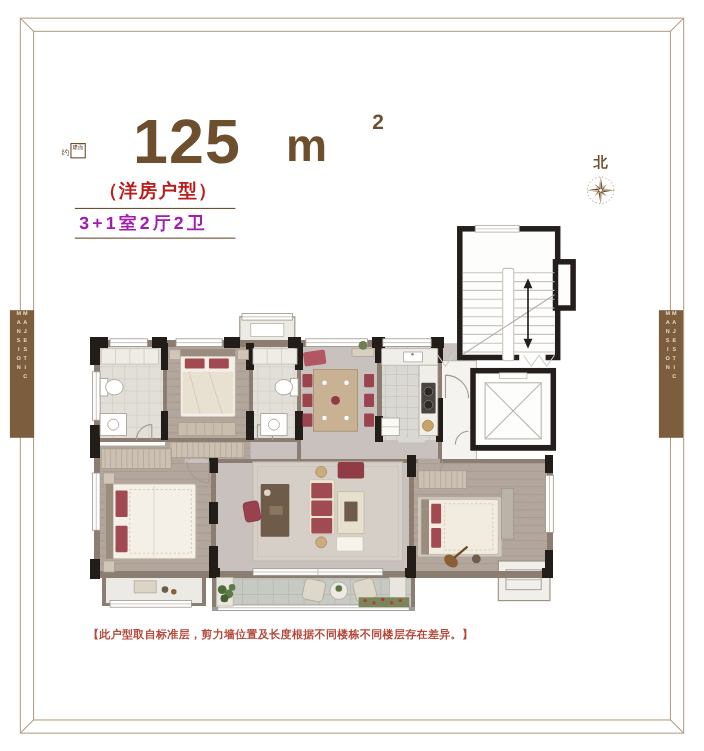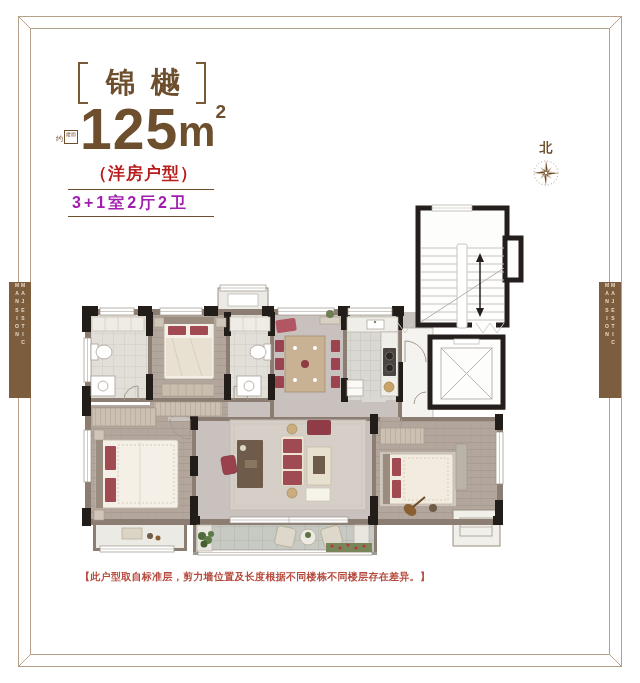--- a/index.html
+++ b/index.html
@@ -13,21 +13,21 @@
           writing-mode:vertical-rl;text-orientation:upright;
           font-size:5px;letter-spacing:2.2px;font-weight:bold;}
   .banner-left{left:9px;top:282px;}
   .banner-right{left:599px;top:282px;}
   
   .title{position:absolute;left:78px;top:62px;display:flex;align-items:center;}
   .bracket{width:8px;height:38px;display:inline-block;}
   .bracket-l{border-left:2px solid #7a5a36;border-top:2px solid #7a5a36;border-bottom:2px solid #7a5a36;}
   .bracket-r{border-right:2px solid #7a5a36;border-top:2px solid #7a5a36;border-bottom:2px solid #7a5a36;}
   .title-text{font-size:29px;font-weight:bold;color:#6d4f2e;letter-spacing:16px;padding-left:18px;}
-  .area-row{position:absolute;left:56px;top:101px;height:50px;display:flex;align-items:flex-end;}
+  .area-row{position:absolute;left:56px;top:101px;height:50px;display:flex;align-items:flex-end;gap:41px;}
   .area-meta{display:flex;align-items:flex-end;margin:0 2px 7px 0;}
   .area-prefix{font-size:7px;color:#6d4f2e;margin-right:1px;}
   .area-badge{width:12px;height:12px;border:1px solid #6d4f2e;color:#6d4f2e;font-size:5px;
               line-height:6px;text-align:center;display:inline-block;overflow:hidden;word-break:break-all;}
   .area-value{font-size:57px;font-weight:bold;color:#6d4f2e;line-height:44px;letter-spacing:1px;}
   .area-unit{font-size:42px;font-weight:bold;color:#6d4f2e;line-height:38px;}
   .area-sup{font-size:19px;font-weight:bold;color:#6d4f2e;align-self:flex-start;}
   .product-type{position:absolute;left:90px;top:162px;font-size:17px;font-weight:bold;
                 color:#b91c1c;letter-spacing:1px;}
   .rule{position:absolute;left:68px;width:146px;border-top:1.5px solid #6d4f2e;}
@@ -53,25 +53,20 @@
     <path d="M18.5,16.5 L30.5,28.5 M621.5,16.5 L609.5,28.5 M18.5,666.5 L30.5,654.5 M621.5,666.5 L609.5,654.5" stroke="#b7a08a" stroke-width="1"></path>
   </svg>
 
   <div class="banner banner-left">
     <span>MAJESTIC MANSION</span>
   </div>
   <div class="banner banner-right">
     <span>MAJESTIC MANSION</span>
   </div>
 
-  <div class="title">
-    <span class="bracket bracket-l"></span>
-    <span class="title-text">锦樾</span>
-    <span class="bracket bracket-r"></span>
-  </div>
 
   <div class="area-row">
     <span class="area-meta">
       <span class="area-prefix">约</span>
       <span class="area-badge">建面</span>
     </span>
     <span class="area-value">125</span>
     <span class="area-unit">m</span>
     <span class="area-sup">2</span>
   </div>

